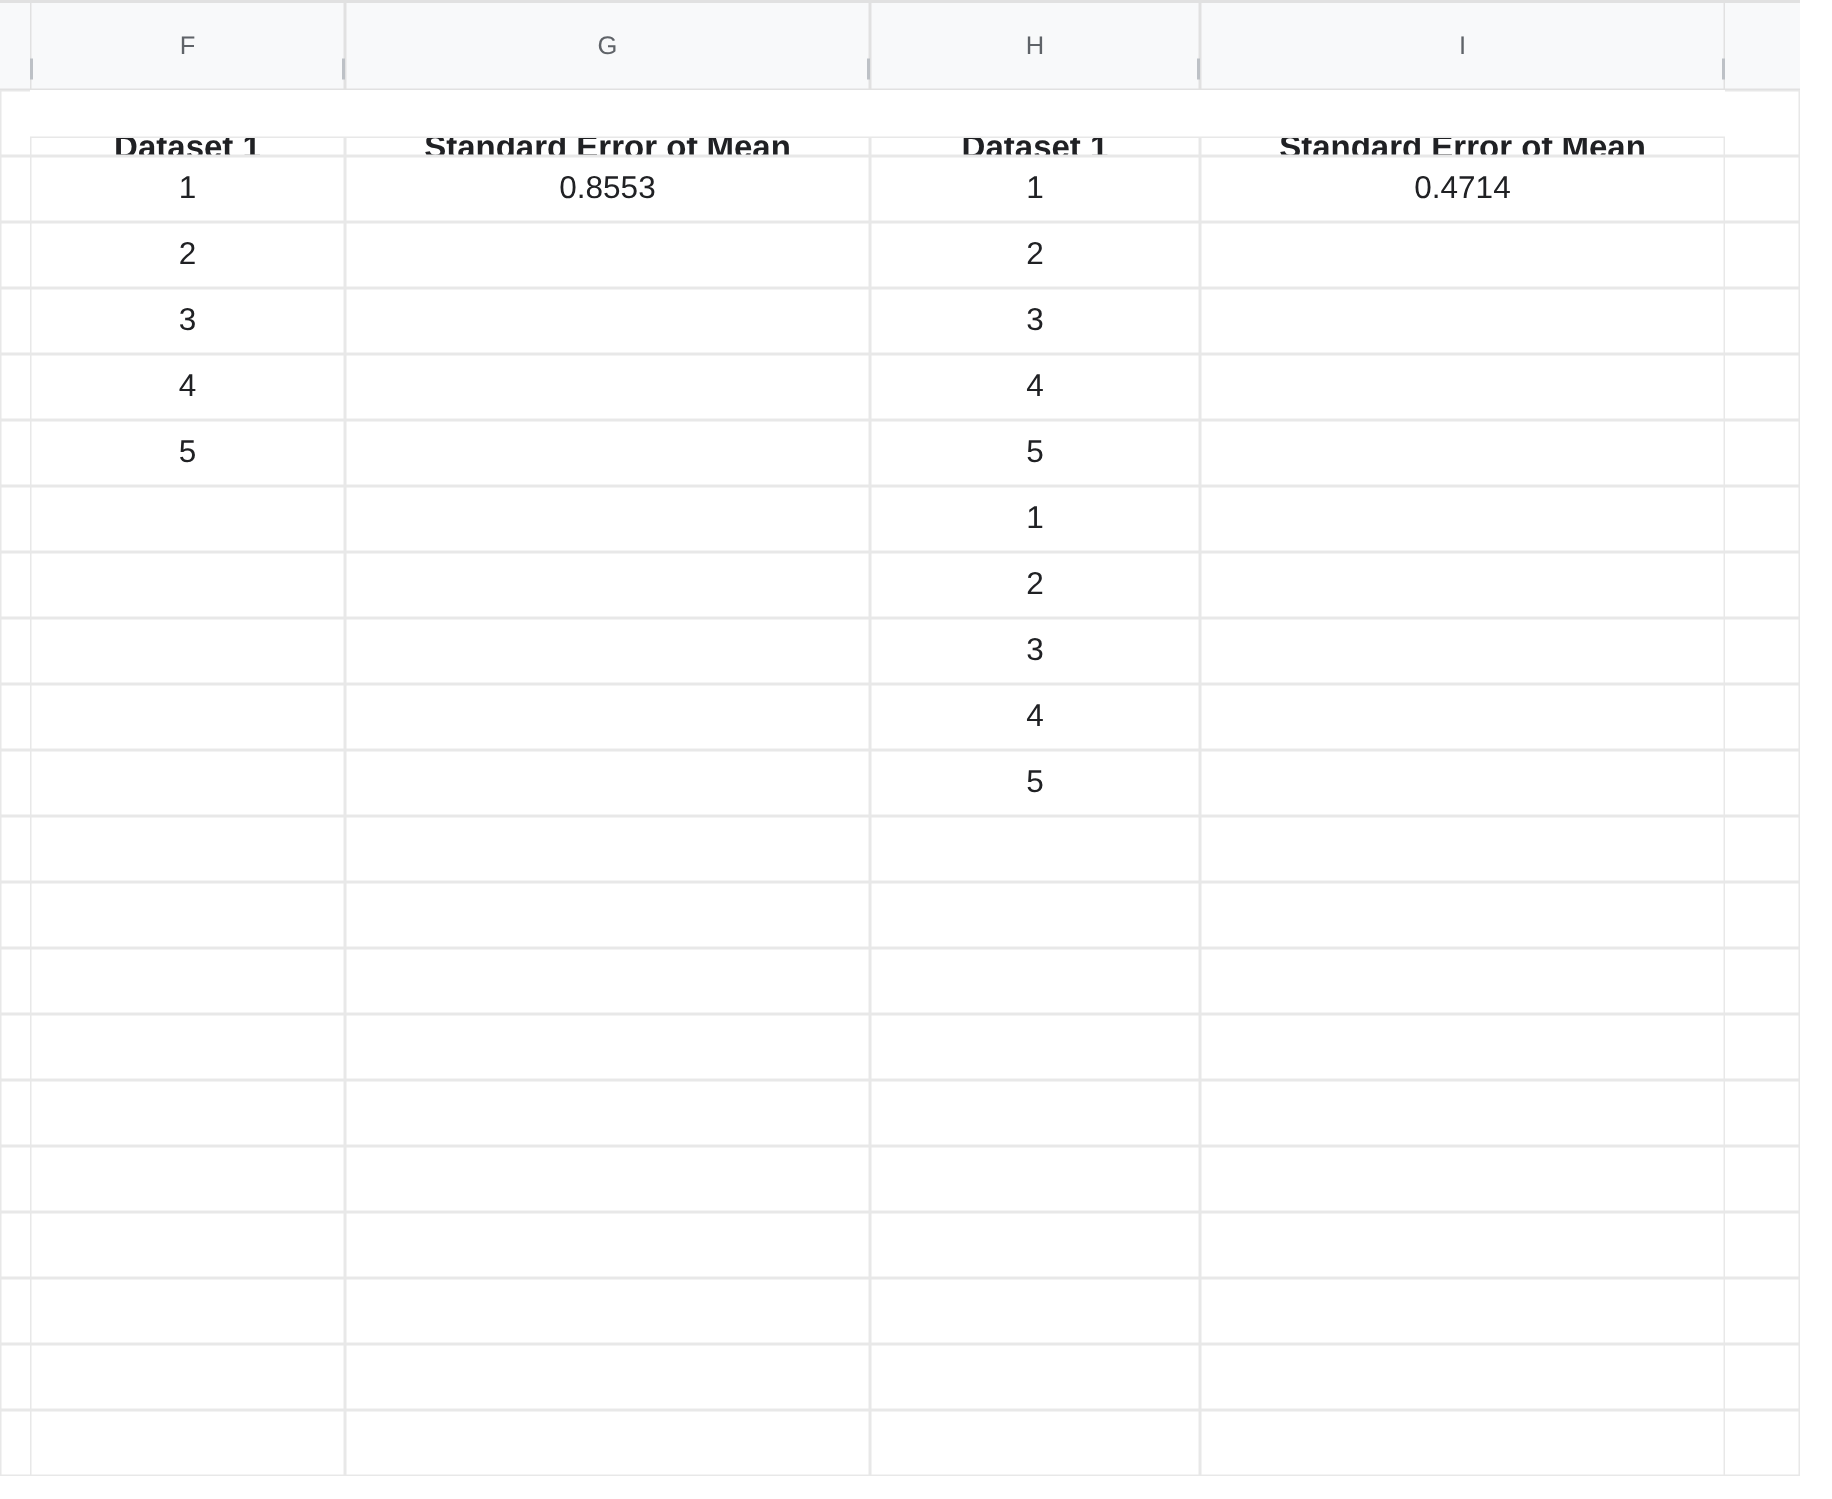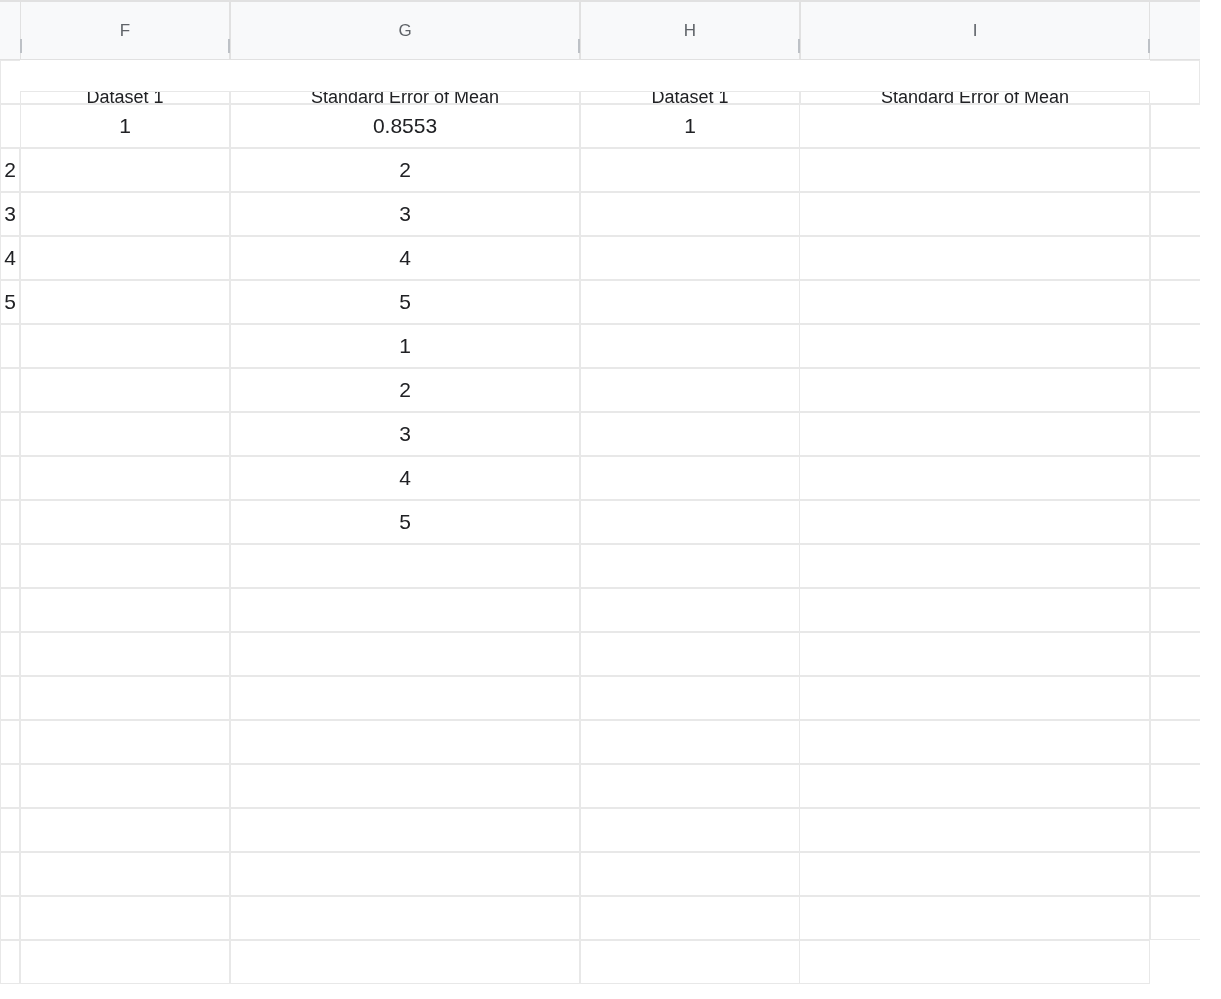--- a/index.html
+++ b/index.html
@@ -51,22 +51,22 @@
     align-items: center;
     justify-content: center;
     font-size: 21px;
     color: #202124;
     padding: 0 8px;
     background: #fff;
     overflow: hidden;
     white-space: nowrap;
   }
   .cell.header-row {
-    font-weight: 400;
-    font-size: 18px;
+    font-weight: 700;
+    font-size: 22px;
     margin-top: 31px;
   }
   .cell.gutter {
     border-left: none;
     border-right: none;
     background: #fff;
   }
   .cell.gutter.left  { border-left: 1px solid #e8e8e8; }
   .cell.gutter.right { border-right: 1px solid #e8e8e8; }
 </style>
@@ -83,20 +83,21 @@
     <div class="cell gutter left"></div>
     <div class="cell header-row">Dataset 1</div>
     <div class="cell header-row">Standard Error of Mean</div>
     <div class="cell header-row">Dataset 1</div>
     <div class="cell header-row">Standard Error of Mean</div>
     <div class="cell gutter right"></div>
     <div class="cell gutter left"></div>
     <div class="cell">1</div>
     <div class="cell">0.8553</div>
     <div class="cell">1</div>
+    <div class="cell">0.4714</div>
     <div class="cell gutter right"></div>
     <div class="cell gutter left"></div>
     <div class="cell">2</div>
     <div class="cell"></div>
     <div class="cell">2</div>
     <div class="cell"></div>
     <div class="cell gutter right"></div>
     <div class="cell gutter left"></div>
     <div class="cell">3</div>
     <div class="cell"></div>

